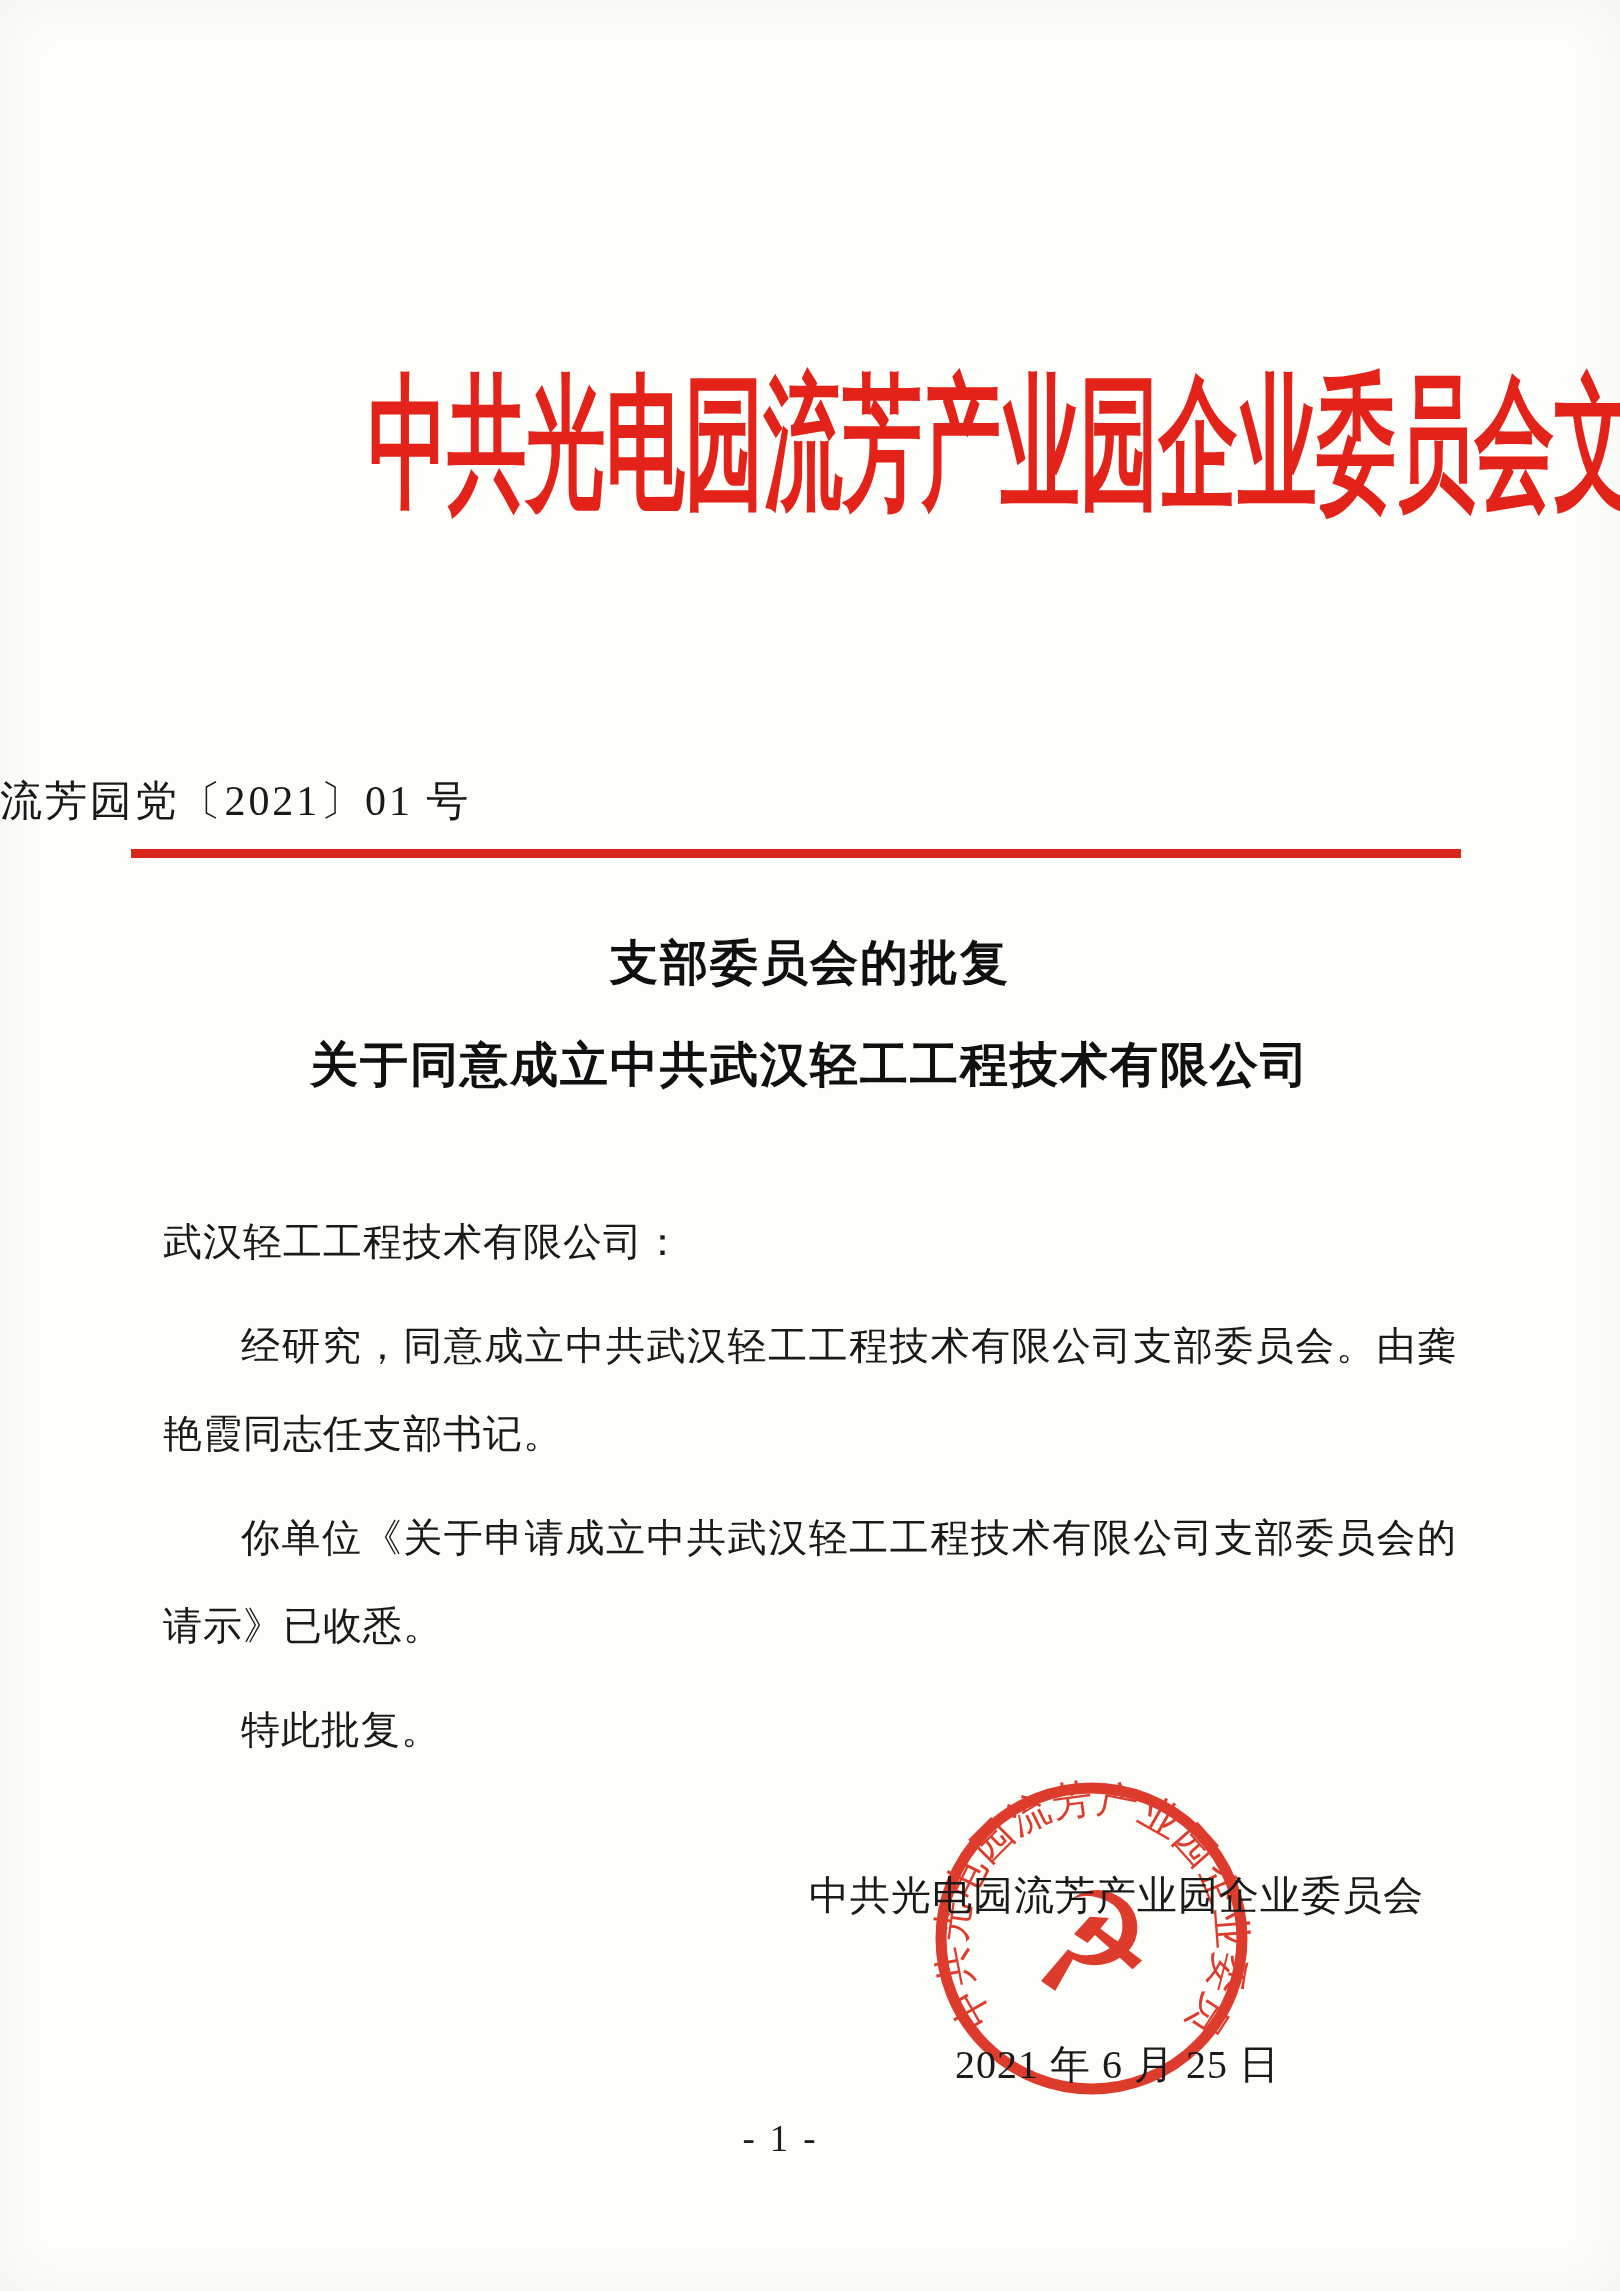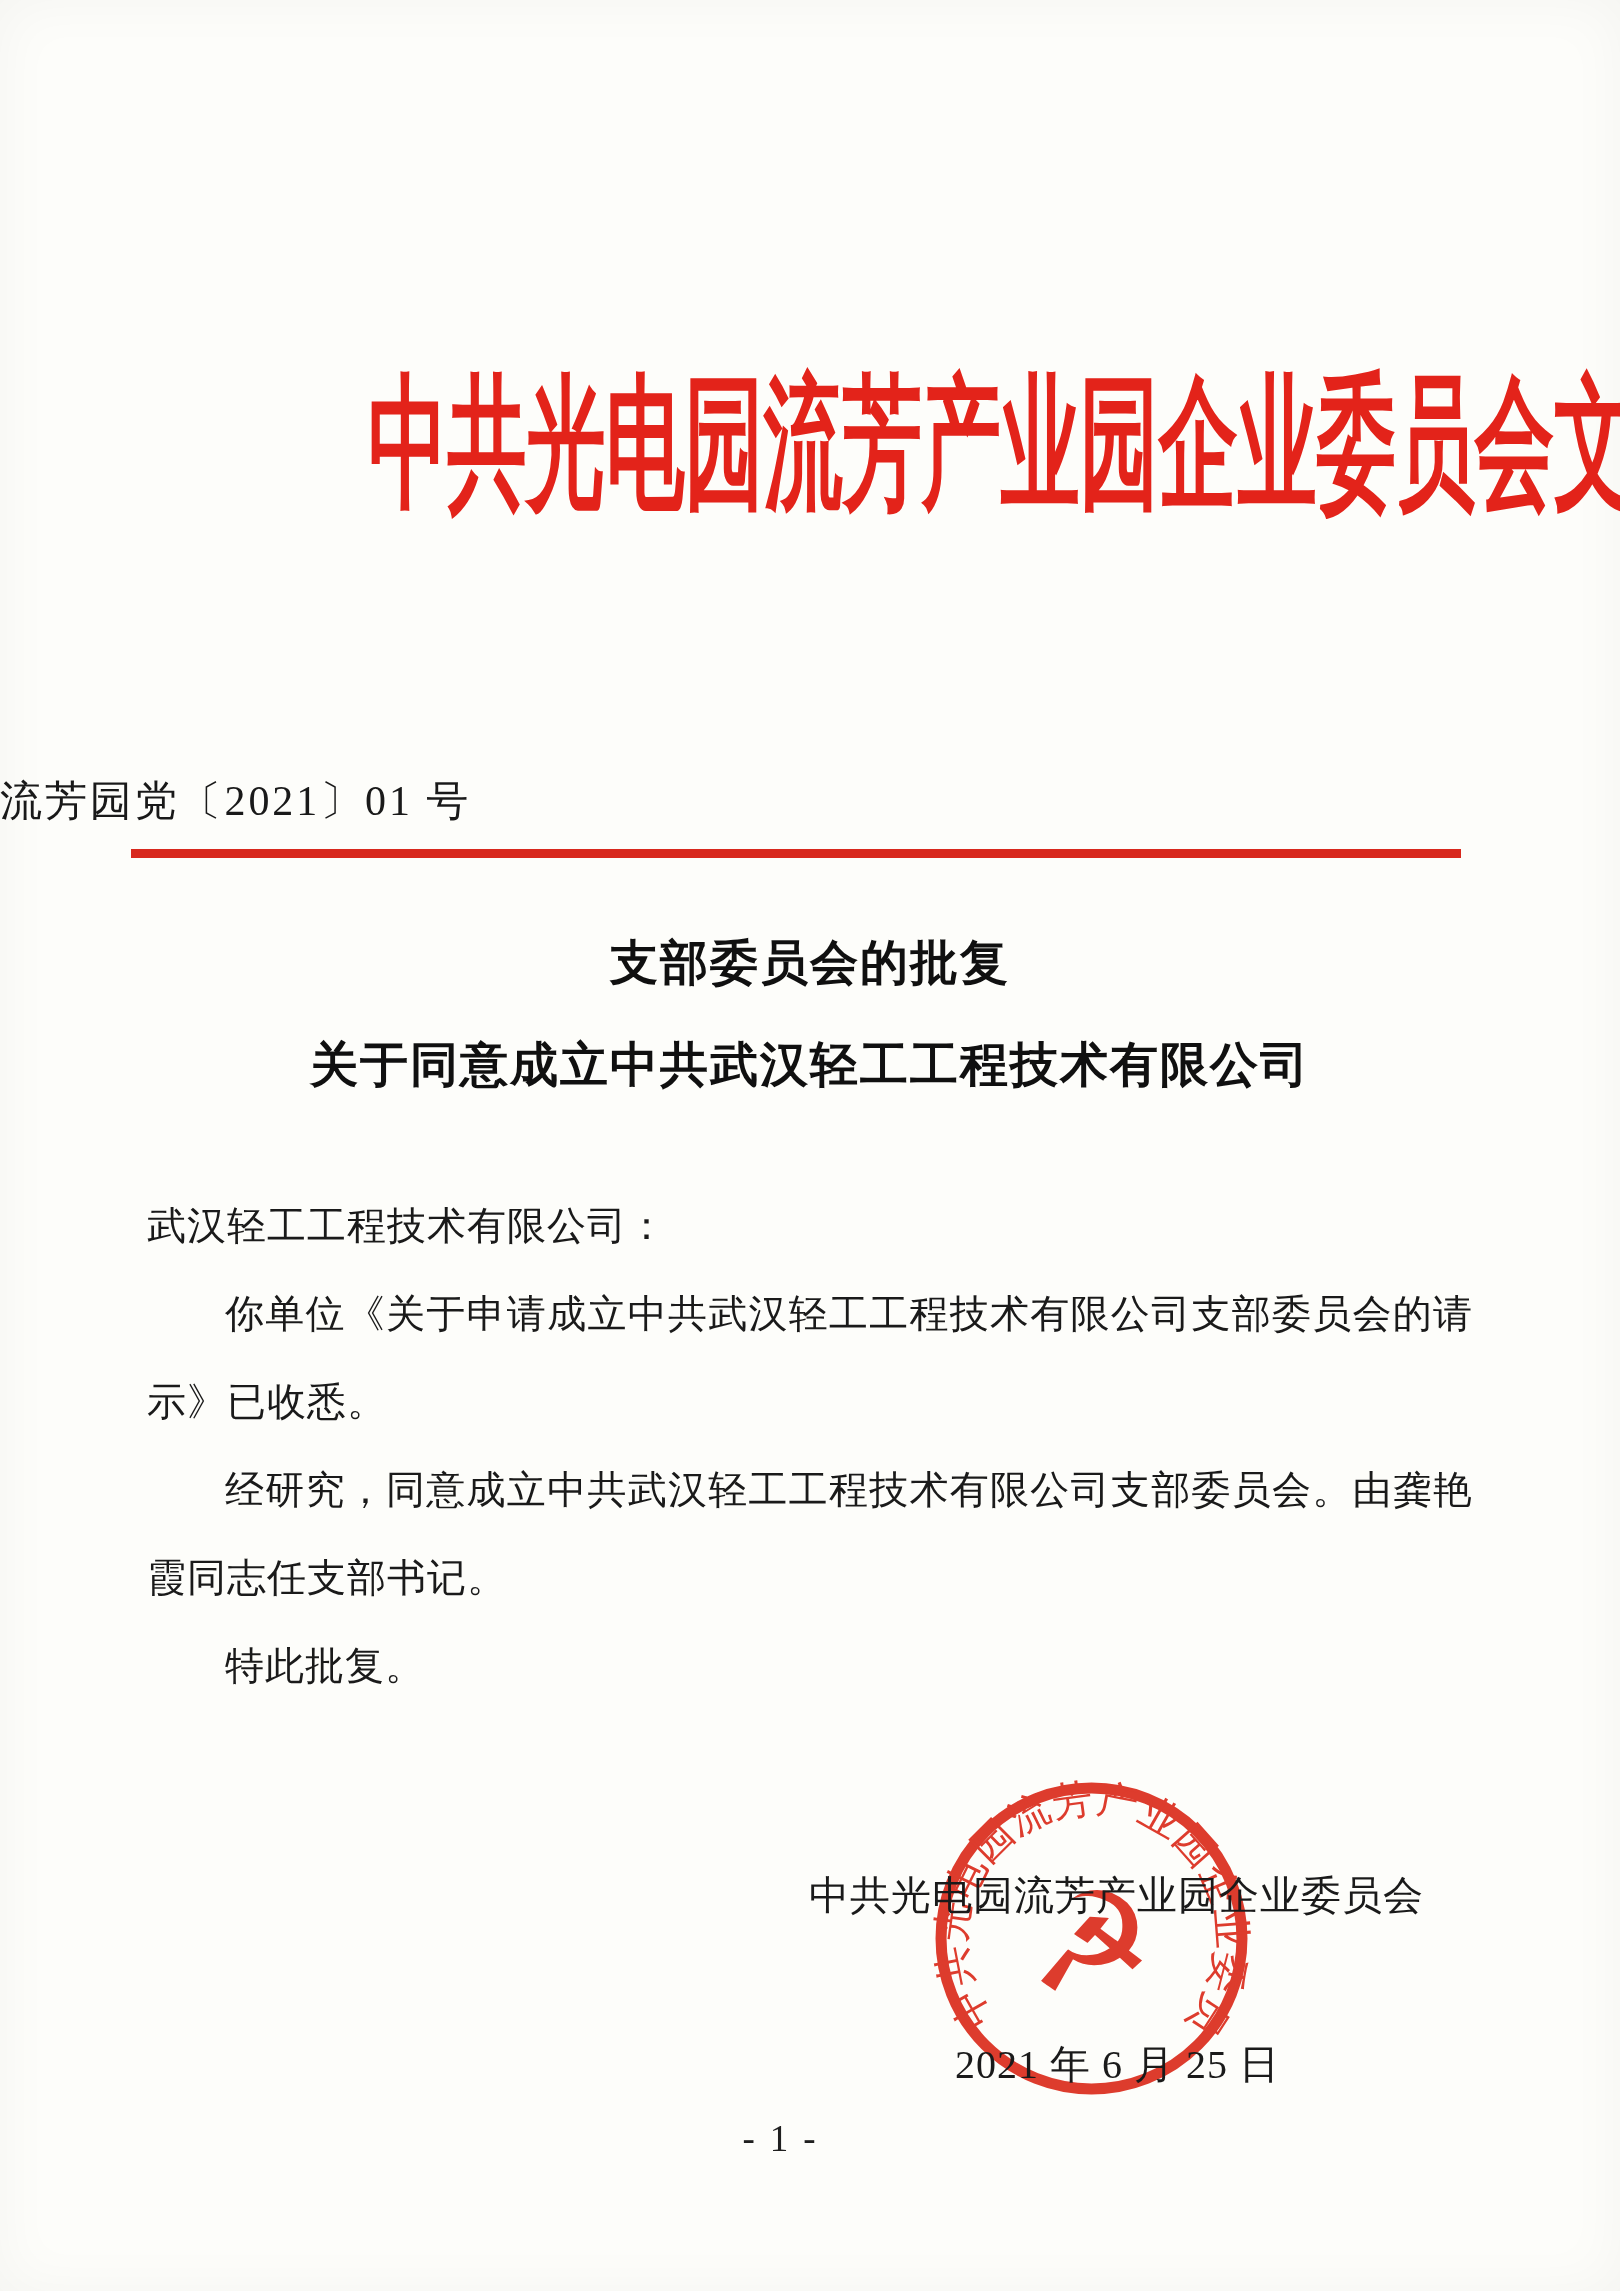--- a/index.html
+++ b/index.html
@@ -42,21 +42,21 @@
     text-align:center;
     font-size:48px; line-height:102px; font-weight:bold;
     color:#101010; letter-spacing:2px;
   }
 
   .body-text {
     position:absolute; top:1182px; left:147px; width:1326px;
     font-size:39px; line-height:88px;
     text-align:justify; letter-spacing:1px;
   }
-  .body-text p { margin:0; }
+  .body-text p { margin:16px; }
   .body-text p.indent { text-indent:2em; }
 
   .sig-org {
     position:absolute; top:1868px; right:196px;
     font-size:40px; letter-spacing:1px; z-index:3;
   }
   .sig-date {
     position:absolute; top:2037px; right:340px;
     font-size:40px; letter-spacing:1px; z-index:3;text-align:right;
   }
@@ -86,22 +86,22 @@
 
   <div class="red-rule"></div>
 
   <div class="doc-title">
     <div>支部委员会的批复</div>
     <div>关于同意成立中共武汉轻工工程技术有限公司</div>
   </div>
 
   <div class="body-text">
     <p>武汉轻工工程技术有限公司：</p>
+    <p class="indent">经研究，同意成立中共武汉轻工工程技术有限公司支部委员会。由龚艳霞同志任支部书记。</p>
     <p class="indent">你单位《关于申请成立中共武汉轻工工程技术有限公司支部委员会的请示》已收悉。</p>
-    <p class="indent">经研究，同意成立中共武汉轻工工程技术有限公司支部委员会。由龚艳霞同志任支部书记。</p>
     <p class="indent">特此批复。</p>
   </div>
 
   <div class="sig-org">中共光电园流芳产业园企业委员会</div>
 
   <div class="sig-date">2021 年 6 月 25 日</div>
 
   <svg class="seal" viewBox="0 0 320 320" xmlns="http://www.w3.org/2000/svg">
     <circle cx="160" cy="160" r="150" fill="none" stroke-width="11" stroke="#dd2b1c"></circle>
     <path id="sealTextArc" d="M 62 240 A 126 126 0 1 1 258 240" fill="none"></path>

